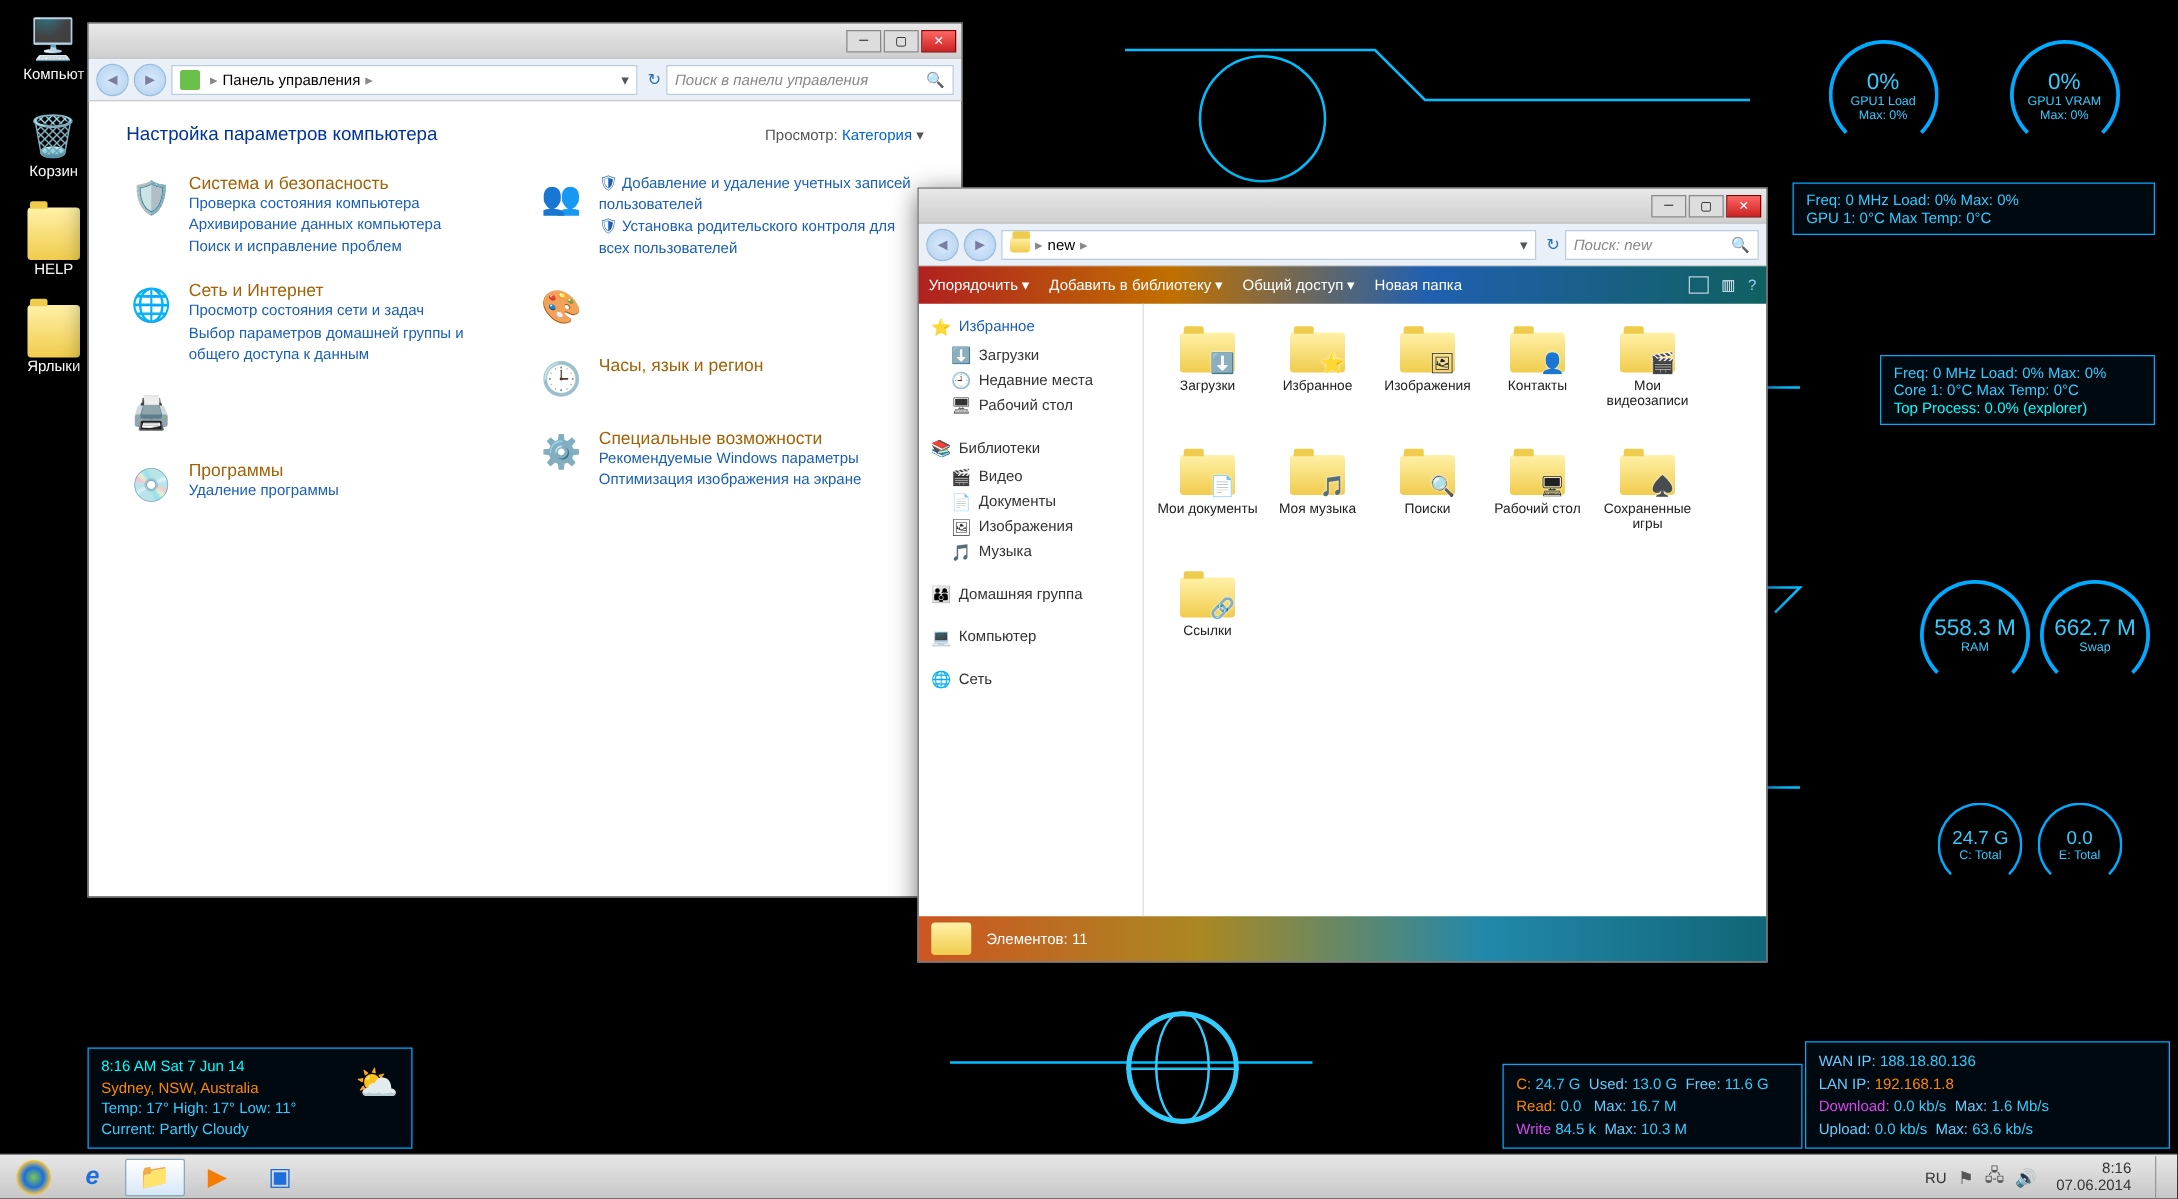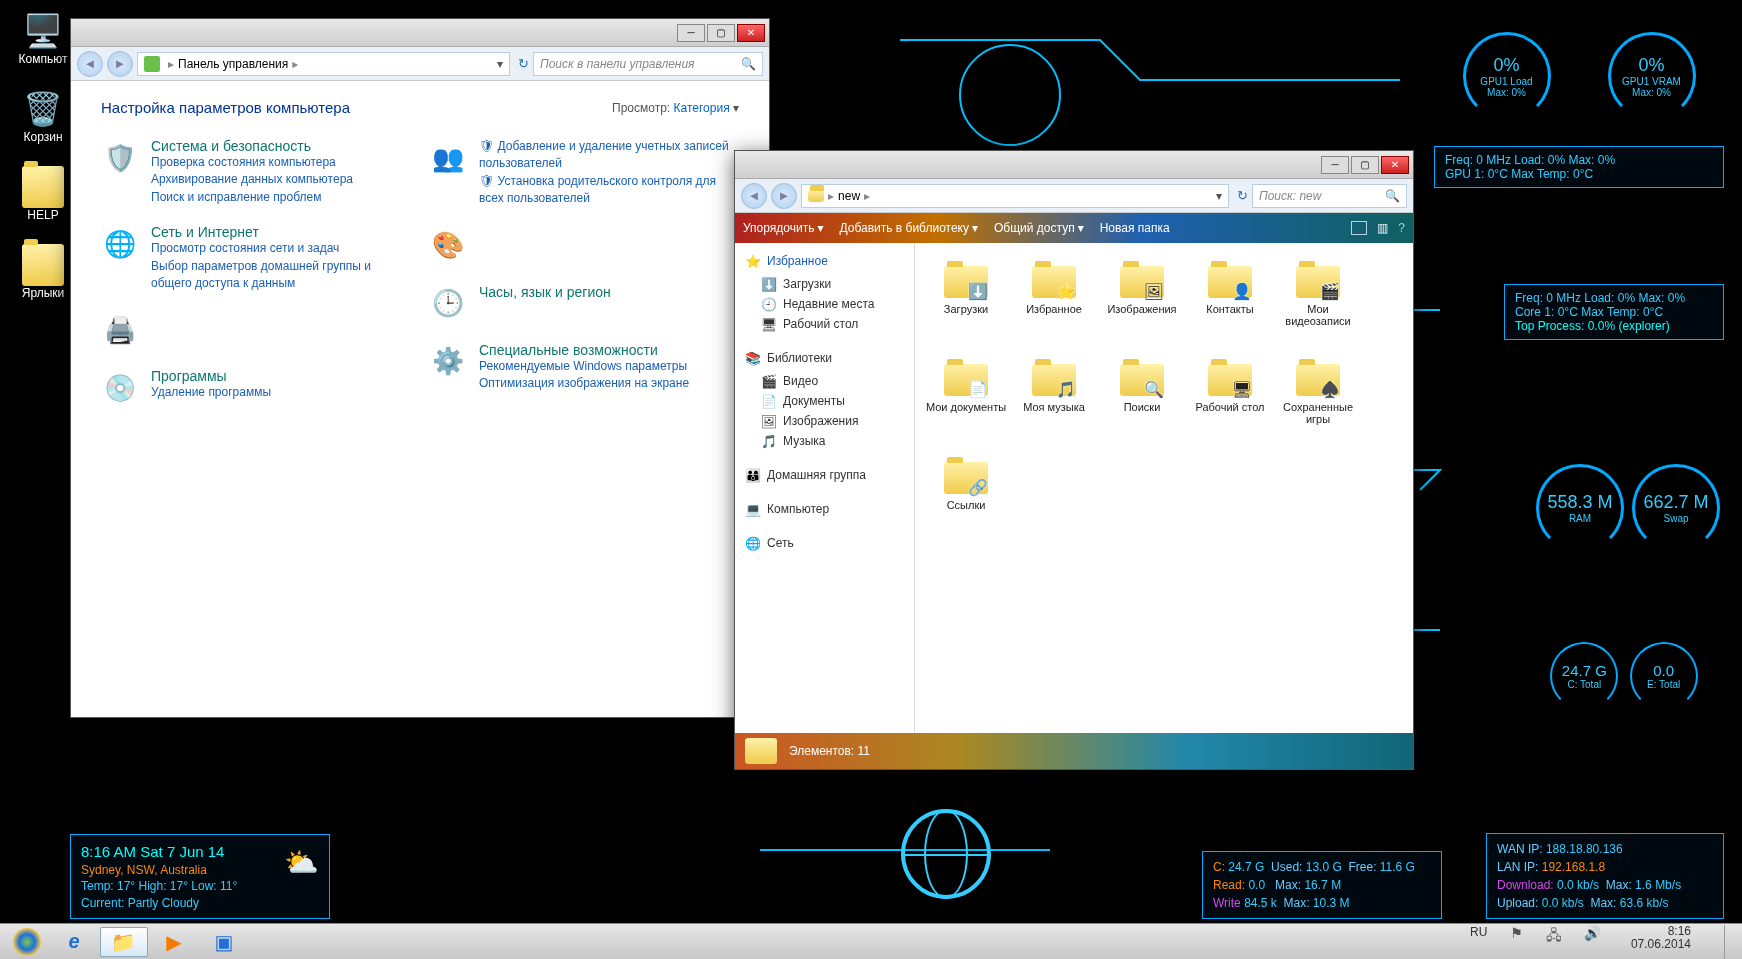--- a/index.html
+++ b/index.html
@@ -34,21 +34,21 @@
 
 #cp-window { top:18px; left:70px; width:700px; height:700px; }
 #cp-body { padding:18px 30px 10px 30px; height:calc(100% - 62px); overflow:auto; }
 .cp-header{display:flex;justify-content:space-between;align-items:center;margin-bottom:22px}
 .cp-header h1{font-size:15px;color:#003399;font-weight:normal}
 .cp-view{font-size:12px;color:#555}
 .cp-view .link{color:#0066cc;cursor:pointer}
 .cp-grid{display:grid;grid-template-columns:1fr 1fr;gap:10px 18px}
 .cp-cat{display:flex;gap:10px;margin-bottom:18px}
 .cp-cat .caticon{width:40px;height:40px;flex-shrink:0;border-radius:6px;display:flex;align-items:center;justify-content:center;font-size:26px}
-.cat-title{color:#0f766e;font-size:14px;cursor:pointer}
+.cat-title{color:#a16207;font-size:14px;cursor:pointer}
 .cat-links{font-size:12px;line-height:1.45}
 .cat-links span{color:#1a5fb4;cursor:pointer;display:block}
 
 
 #ex-window { top:150px; left:734px; width:680px; height:620px; }
 .ex-toolbar { height:30px; background:linear-gradient(90deg,#b02020 0%,#c07000 30%,#2060b0 60%,#106060 100%); display:flex; align-items:center; padding:0 8px; gap:16px; color:#fff; font-size:12px; }
 .ex-toolbar .tb-item{cursor:pointer;display:flex;align-items:center;gap:3px}
 .ex-toolbar .tb-right{margin-left:auto;display:flex;gap:10px;color:#e8f0ff}
 .tb-glyph{width:16px;height:14px;border:1px solid #cde;opacity:.9}
 .ex-body{display:flex;height:calc(100% - 62px - 30px - 36px)}
@@ -78,34 +78,34 @@
 .gsub{font-size:10px;color:#3cf}
 #w-gpu{top:28px;right:18px;width:290px}
 #w-gpu .row{display:flex;justify-content:space-around;}
 #w-gpu-info{top:146px;right:18px;width:290px}
 #w-cpu{top:284px;right:18px;width:220px}
 #w-ram{top:460px;right:18px;width:290px;font-size:13px}
 #w-ram .rrow{display:flex;justify-content:flex-end}
 #w-disk{top:638px;right:18px;width:200px;text-align:center}
 #w-drives{bottom:40px;right:300px;width:240px}
 #w-drives div{line-height:1.5}
-#w-net{bottom:40px;right:18px;width:238px}
+#w-net{bottom:40px;right:6px;width:292px}
 #w-net div{line-height:1.5}
 #w-weather{bottom:40px;left:70px;width:260px}
 #w-weather div{line-height:1.4}
-#w-weather .big{font-size:15px}
+#w-weather .big{font-size:12px}
 .gauge{width:88px;height:88px;border:3px solid #0af;border-bottom-color:transparent;border-radius:50%;position:relative;display:inline-flex;flex-direction:column;align-items:center;justify-content:center;margin:4px}
 .gauge.sm{width:68px;height:68px;border-width:2px}
 
 
 #taskbar{position:absolute;bottom:0;left:0;right:0;height:36px;background:linear-gradient(#e7e7e7,#c7c7c7);border-top:1px solid #888;display:flex;align-items:center;padding:0 6px}
 .tbtn{width:48px;height:30px;margin-right:2px;display:flex;align-items:center;justify-content:center;border-radius:2px;cursor:pointer;font-size:20px}
 .tbtn.start{width:42px}
 .tbtn.active{background:linear-gradient(#fff,#d7e7f7);border:1px solid #8ab}
-.tray{margin-left:auto;display:flex;align-items:flex-start;gap:23px;color:#333;font-size:12px}
+.tray{margin-left:auto;display:flex;align-items:center;gap:9px;color:#333;font-size:12px}
 .tray .ticon{cursor:pointer;font-size:14px;color:#555}
 .clock{text-align:right;line-height:1.1;font-size:12px;margin-left:6px;margin-right:4px}
 .showdesk{width:12px;height:34px;border-left:1px solid #999;margin-left:6px;cursor:pointer}
 
 .globe{position:absolute;bottom:60px;left:50%;width:90px;height:90px;border:4px solid #3cf;border-radius:50%;transform:translateX(30px)}
 .globe::before,.globe::after{content:"";position:absolute;border:2px solid #3cf}
 .globe::before{top:-4px;bottom:-4px;left:50%;width:40px;transform:translateX(-50%);border-radius:50%}
 .globe::after{left:-4px;right:-4px;top:50%;height:0;border-width:1px 0}
 </style>
 </head>

